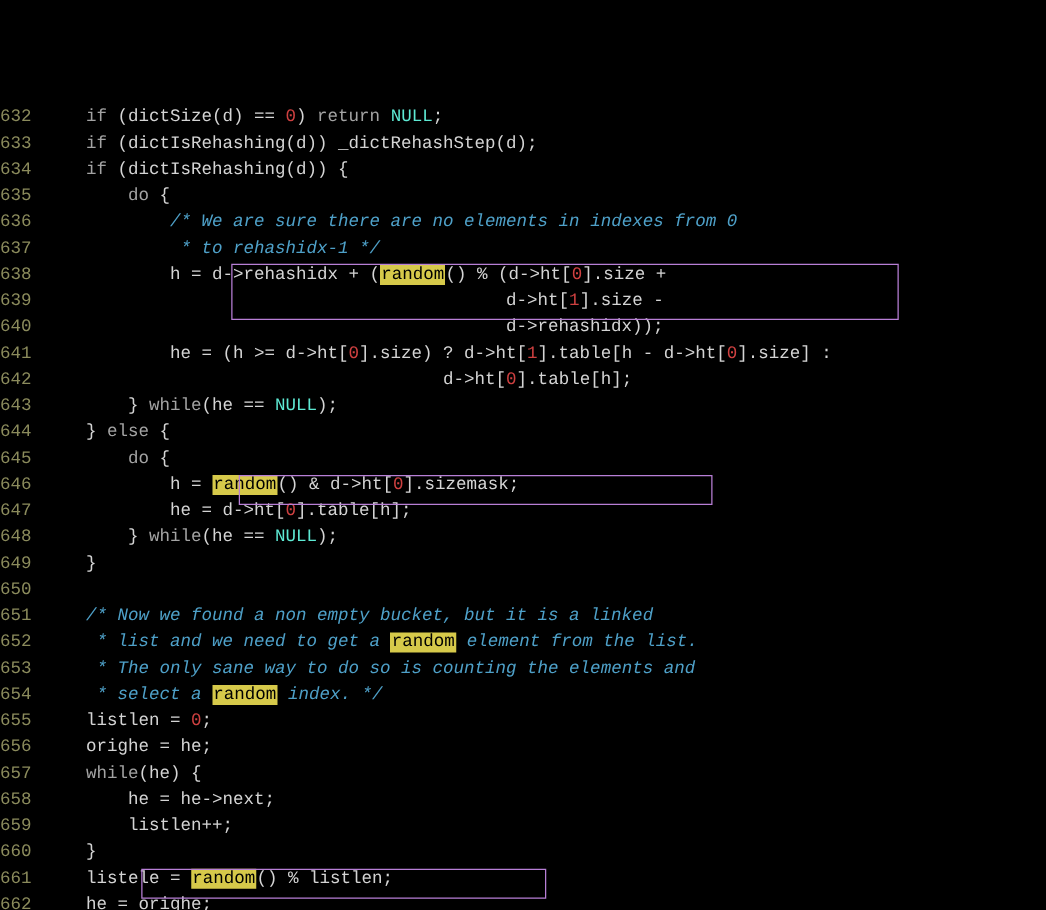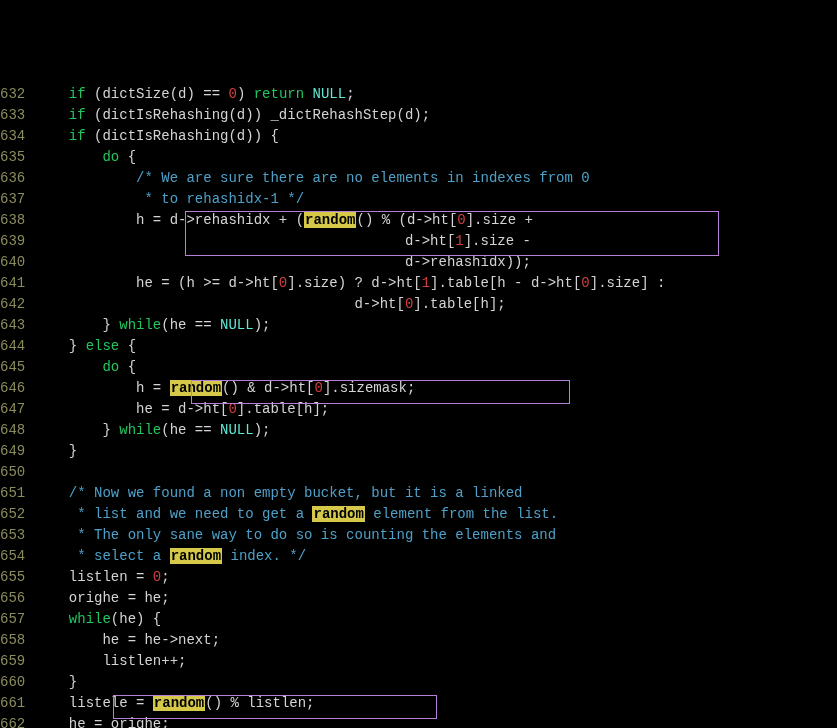--- a/index.html
+++ b/index.html
@@ -22,29 +22,28 @@
       color: #8b8b5c;
       user-select: none;
     }
     .code {
       flex: 1;
       position: relative;
     }
     .line {
       height: 21px;
     }
-    .kw { color: #22c55e; text-align: right; }
+    .kw { color: #a3a3a3; text-align: right; }
     .num { color: #ce4040; }
     .null { color: #5eead4; }
-    .comment { color: #4ea0c8; }
+    .comment { color: #4ea0c8; font-style: italic; }
     .hl {
       background: #d6c94a;
       color: #000;
       padding: 0 1px;
-      font-weight: bold;
     }
     .box1, .box2, .box3 {
       position: absolute;
       border: 1px solid #b87fd6;
       pointer-events: none;
     }
   </style>
 </head>
 <body>
 

